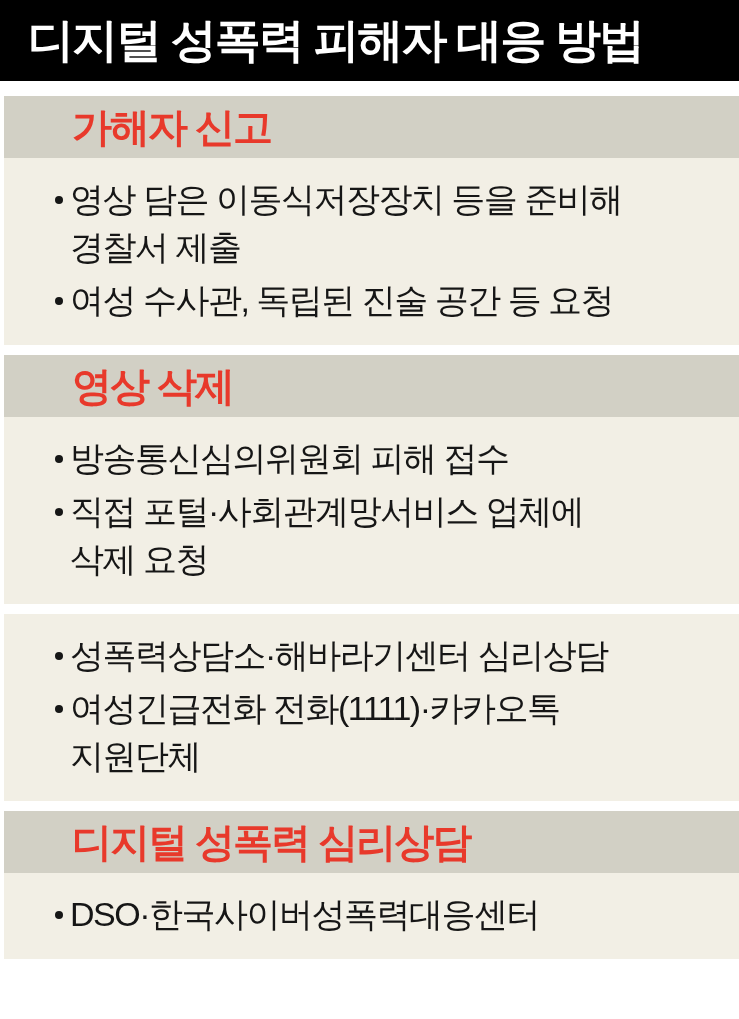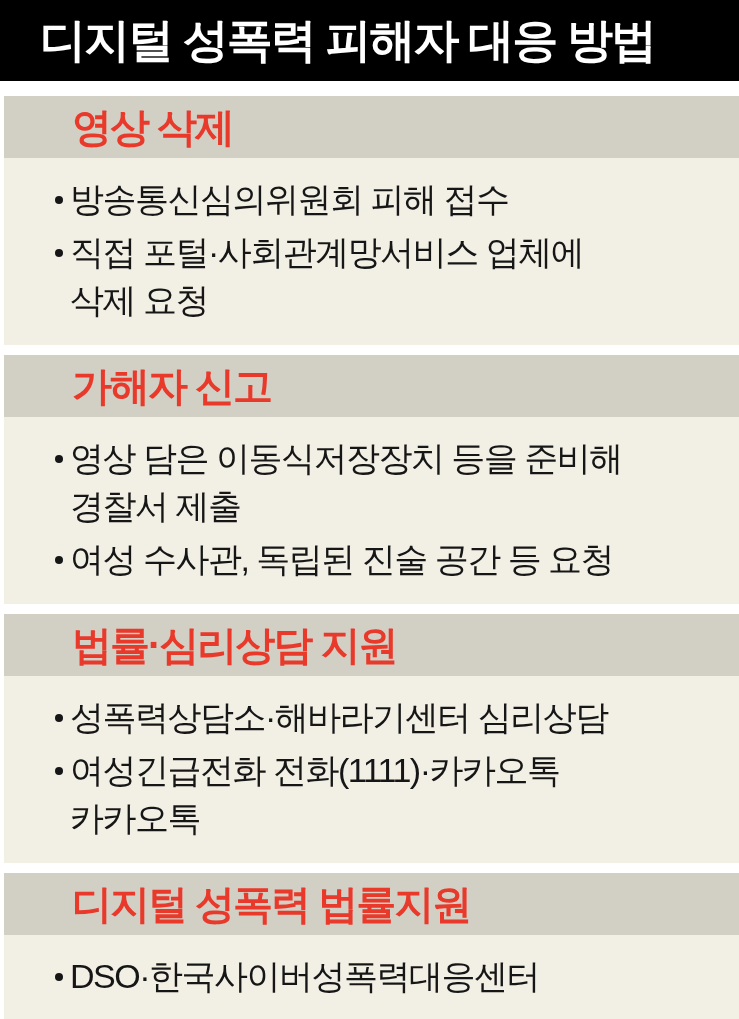--- a/index.html
+++ b/index.html
@@ -17,21 +17,20 @@
     display: flex;
     align-items: center;
     padding-left: 28px;
   }
   .header-bar .page-title {
     color: #ffffff;
     font-size: 46px;
     font-weight: bold;
     letter-spacing: -2px;
     white-space: nowrap;
-    margin-left: 12px;
   }
   .sections { width: 739px; }
   .section {
     margin-left: 4px;
     margin-top: 10px;
   }
   .section:first-child { margin-top: 15px; }
   .section-band {
     height: 62px;
     background: #d2d0c5;
@@ -75,75 +74,72 @@
 </head>
 <body>
 
 <div class="header-bar">
   <div class="page-title">디지털 성폭력 피해자 대응 방법</div>
 </div>
 
 <div class="sections">
   <div class="section">
     <div class="section-band">
-      <div class="section-title">영상 삭제</div>
-    </div>
-    <div class="section-content">
-  <div class="bullet">
-    <span class="bullet-dot"></span>
-  <div class="bullet-line">방송통신심의위원회 피해 접수</div>
-        </div>
-
-  <div class="bullet">
-    <span class="bullet-dot"></span>
-  <div class="bullet-line">직접 포털·사회관계망서비스 업체에</div>
-          <div class="bullet-line">삭제 요청</div>
-        </div>
-</div>
-  </div>
-
-  <div class="section">
-    <div class="section-band">
       <div class="section-title">가해자 신고</div>
     </div>
     <div class="section-content">
   <div class="bullet">
     <span class="bullet-dot"></span>
   <div class="bullet-line">영상 담은 이동식저장장치 등을 준비해</div>
           <div class="bullet-line">경찰서 제출</div>
         </div>
 
   <div class="bullet">
     <span class="bullet-dot"></span>
   <div class="bullet-line">여성 수사관, 독립된 진술 공간 등 요청</div>
         </div>
 </div>
   </div>
 
   <div class="section">
     <div class="section-band">
-      <div class="section-title">법률·심리상담 지원</div>
+      <div class="section-title">영상 삭제</div>
     </div>
+    <div class="section-content">
+  <div class="bullet">
+    <span class="bullet-dot"></span>
+  <div class="bullet-line">방송통신심의위원회 피해 접수</div>
+        </div>
+
+  <div class="bullet">
+    <span class="bullet-dot"></span>
+  <div class="bullet-line">직접 포털·사회관계망서비스 업체에</div>
+          <div class="bullet-line">삭제 요청</div>
+        </div>
+</div>
+  </div>
+
+  <div class="section">
     <div class="section-content">
   <div class="bullet">
     <span class="bullet-dot"></span>
   <div class="bullet-line">성폭력상담소·해바라기센터 심리상담</div>
         </div>
 
   <div class="bullet">
     <span class="bullet-dot"></span>
   <div class="bullet-line">여성긴급전화 전화(1111)·카카오톡</div>
-          <div class="bullet-line">카카오톡</div>
+          <div class="bullet-line">지원단체</div>
         </div>
 </div>
   </div>
 
   <div class="section">
     <div class="section-band">
-      <div class="section-title">디지털 성폭력 법률지원</div>
+      <div class="section-title">디지털 성폭력 심리상담</div>
     </div>
     <div class="section-content">
   <div class="bullet">
     <span class="bullet-dot"></span>
   <div class="bullet-line">DSO·한국사이버성폭력대응센터</div>
         </div>
 </div>
   </div>
 </div>
 

